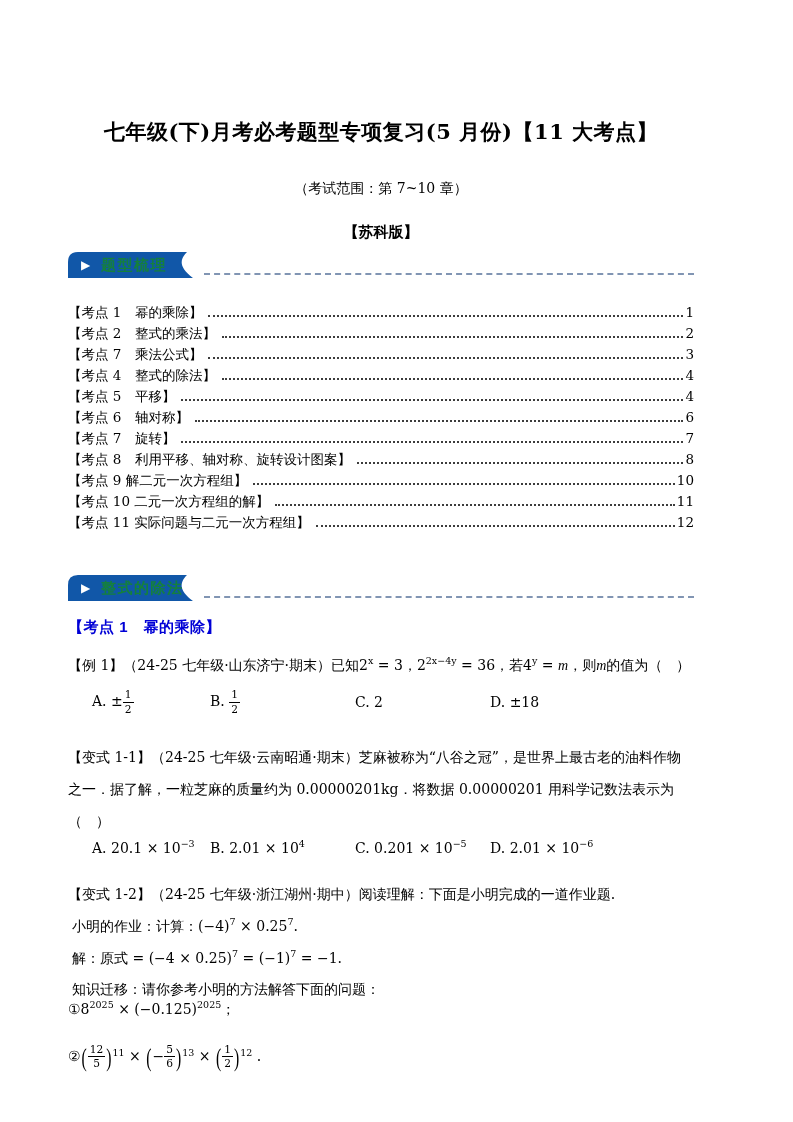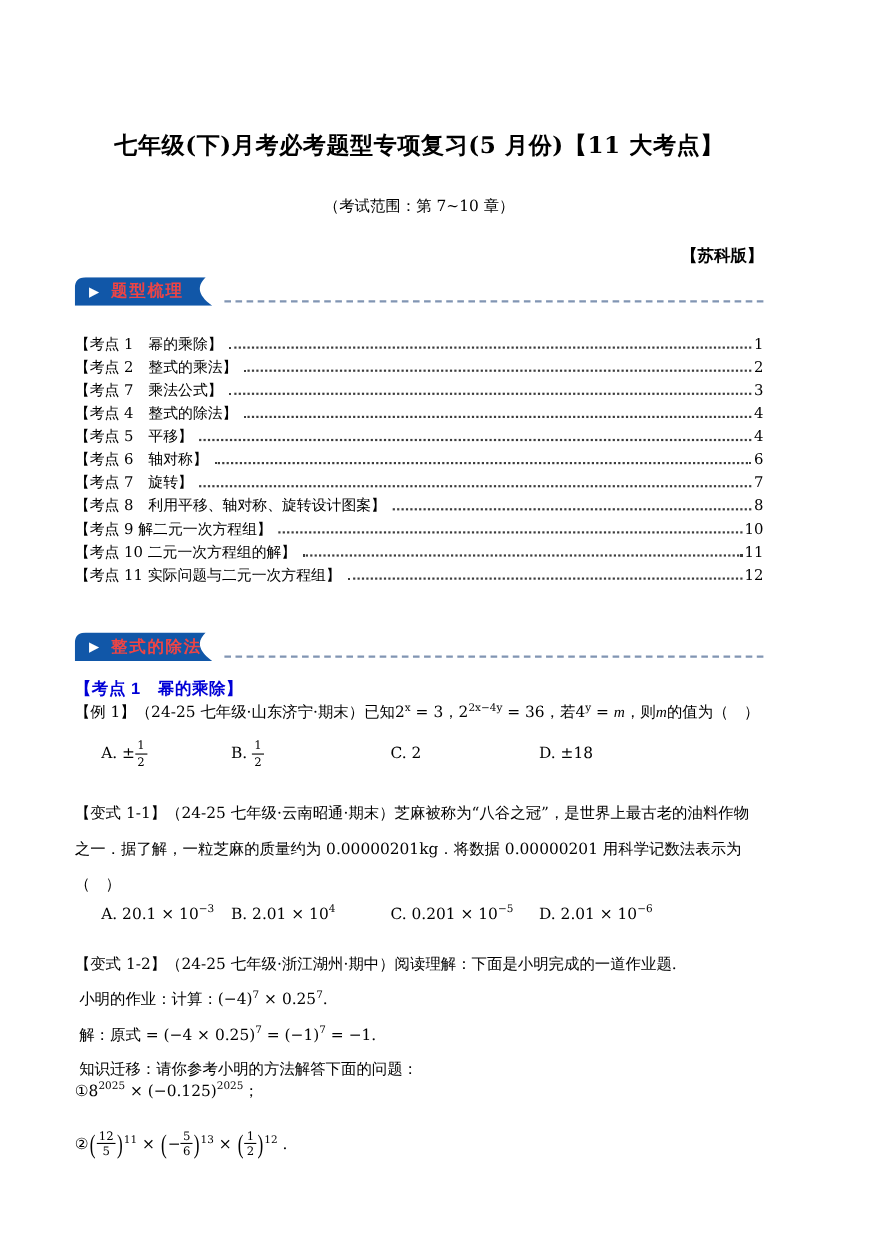--- a/index.html
+++ b/index.html
@@ -1,30 +1,30 @@
 <!DOCTYPE html>
 <html style="--banner-blue: #1157A8; --heading-blue: #0000D6; --dash-line: #8195B3;"><head>
 <meta charset="utf-8">
 <style>
   html,body{margin:0;padding:0;background:#ffffff;}
   body{width:793px;height:1122px;font-family:"DejaVu Serif","Liberation Serif",serif;color:#000;}
   .page{position:relative;width:762px;height:1122px;padding:0 68px;box-sizing:border-box;overflow:hidden;background:#fff;}
 
   .doc-title{padding-top:120px;font-size:21px;font-weight:bold;text-align:center;line-height:24px;letter-spacing:.5px;}
   .doc-scope{margin-top:36px;font-size:14px;font-weight:normal;text-align:center;line-height:16px;}
-  .doc-edition{margin-top:28px;font-size:15px;font-weight:bold;text-align:right;line-height:17px;}
+  .doc-edition{margin-top:28px;font-size:15px;font-weight:bold;text-align:center;line-height:17px;}
 
   .banner-row{display:flex;align-items:flex-end;height:26px;}
   .mt11{margin-top:11px}.mt26{margin-top:26px}.mt40{margin-top:40px}.mt17{margin-top:17px}
-  .mt19{margin-top:2px}.mt12{margin-top:12px}.mt14{margin-top:25px}.mt10{margin-top:0}.mt0{margin-top:0}
+  .mt19{margin-top:19px}.mt12{margin-top:12px}.mt14{margin-top:25px}.mt10{margin-top:0}.mt0{margin-top:0}
   .banner{position:relative;width:132px;height:26px;flex:none;}
   .banner-bg{position:absolute;left:0;top:0;width:100%;height:100%;}
   .banner-bg path{fill:var(--banner-blue,#1157A8);}
   .banner-tri{position:absolute;left:13px;top:50%;transform:translateY(-50%);font-size:12px;color:#fff;line-height:1;z-index:1;font-family:"DejaVu Sans",sans-serif;}
-  .banner-label{position:absolute;left:33px;top:50%;transform:translateY(-50%);color:#ef4444;font-family:"Liberation Sans","DejaVu Sans",sans-serif;font-weight:bold;font-size:15px;letter-spacing:1.5px;z-index:1;white-space:nowrap;}
+  .banner-label{position:absolute;left:33px;top:50%;transform:translateY(-50%);color:#15803d;font-family:"Liberation Sans","DejaVu Sans",sans-serif;font-weight:bold;font-size:15px;letter-spacing:1.5px;z-index:1;white-space:nowrap;}
   .banner-dash{flex:1;border-bottom:2px dashed var(--dash-line,#8195b3);margin:0 0 3px 4px;}
 
   .toc-row{display:flex;align-items:baseline;height:21px;font-size:13.5px;}
   .toc-label{white-space:pre;flex:none;}
   .toc-leader{flex:1;border-bottom:2px dotted #3c3c3c;margin:0 2px 4px 6px;}
   .toc-page{flex:none;}
 
   .section-heading{font-family:"Liberation Sans","DejaVu Sans",sans-serif;font-weight:bold;font-size:15px;color:var(--heading-blue,#0000d6);line-height:18px;letter-spacing:.5px;}
 
   .stem{font-size:14px;line-height:20px;}

